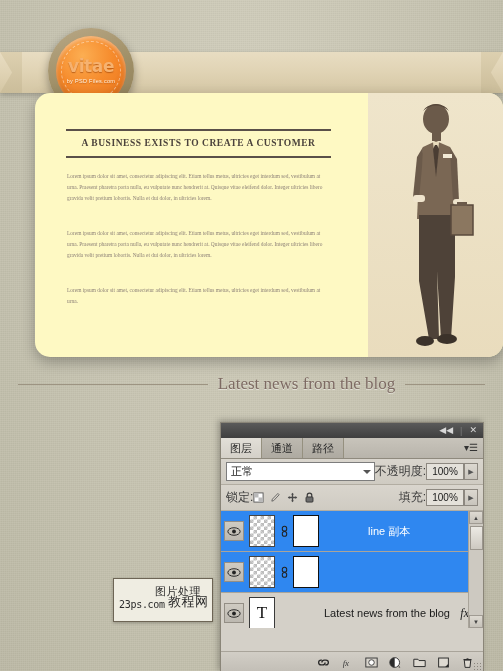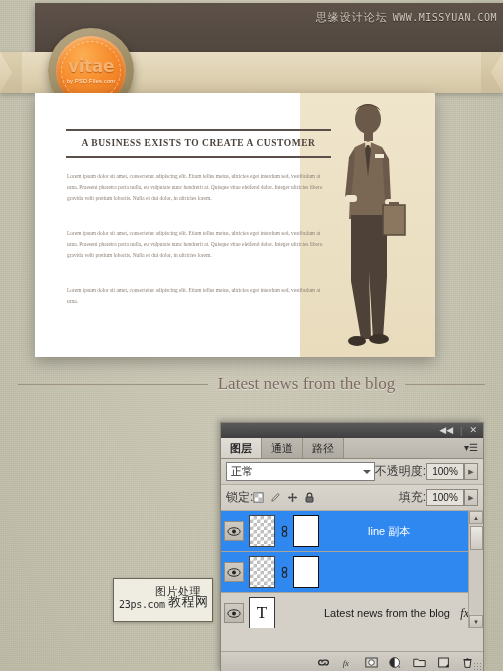--- a/index.html
+++ b/index.html
@@ -89,24 +89,25 @@
     color:#f6b270;letter-spacing:-.4px;line-height:1;
     text-shadow:0 1px 1px rgba(150,60,0,.55);
   }
   .logo-sub{
     font-size:5.5px;color:#fff3e2;letter-spacing:.3px;margin-top:3px;
     text-shadow:0 1px 1px rgba(150,60,0,.5);
   }
 
   
   .card{
-    position:absolute;left:35px;top:93px;width:400px;height:264px;
-    background:#ffffff;
+    position:absolute;left:35px;top:93px;width:468px;height:264px;
+    background:#fef9c3;
     box-shadow:0 5px 14px rgba(0,0,0,.28);
     overflow:hidden;
+    border-radius:15px;
   }
   .card-side{
     position:absolute;right:0;top:0;width:135px;height:264px;
     background:linear-gradient(180deg,#efe5cb 0%,#e9dcbd 100%);
   }
   .card-body{position:absolute;left:0;top:0;width:333px;height:264px;}
 
   .rule{height:2px;background:#5a5049;margin:0 0;}
   .headline-wrap{position:absolute;left:31px;top:36px;width:265px;}
   .headline{
@@ -167,21 +168,21 @@
     display:flex;align-items:stretch;border-bottom:1px solid #8f8a7e;
     position:relative;
   }
   .ps-tab{
     display:flex;align-items:center;padding:0 9px;font-size:11px;
     border-right:1px solid #95907f;color:#2a2a2a;cursor:pointer;
     background:linear-gradient(180deg,#bdb9b0,#aeaaa1);
   }
   .ps-tab.active{
     background:linear-gradient(180deg,#e2dfd8,#d4d0c8);
-    font-weight:bold;
+    font-weight:normal;
   }
   .ps-menu-icon{
     position:absolute;right:5px;top:4px;font-size:10px;color:#333;cursor:pointer;
   }
 
   .ps-row{
     height:25px;display:flex;align-items:center;padding:0 5px;gap:0;
     border-bottom:1px solid #b2ada2;
     background:linear-gradient(180deg,#d9d5cd,#cfcbc2);
   }
@@ -269,25 +270,20 @@
     background-size:3px 3px;
   }
 </style>
 </head>
 <body>
 
 <div id="bg"></div>
 
 <div id="site">
 
-  <div class="topbar">
-    <div class="watermark-top">
-      <span class="cn">思缘设计论坛</span><span class="url">WWW.MISSYUAN.COM</span>
-    </div>
-  </div>
 
   <div class="ribbon"></div>
   <div class="ribbon-notch left"></div>
   <div class="ribbon-notch right"></div>
 
 
   <div class="logo">
     <div class="logo-inner">
       <div class="logo-word">vitae</div>
       <div class="logo-sub">by PSD Files.com</div>

